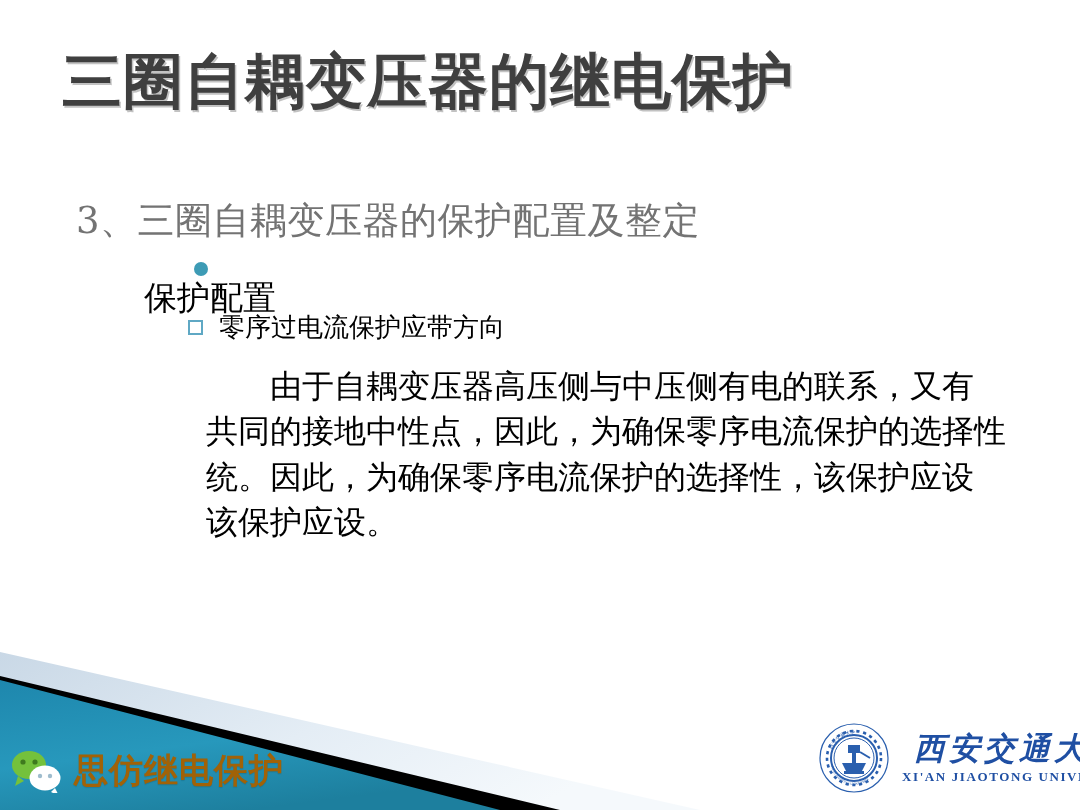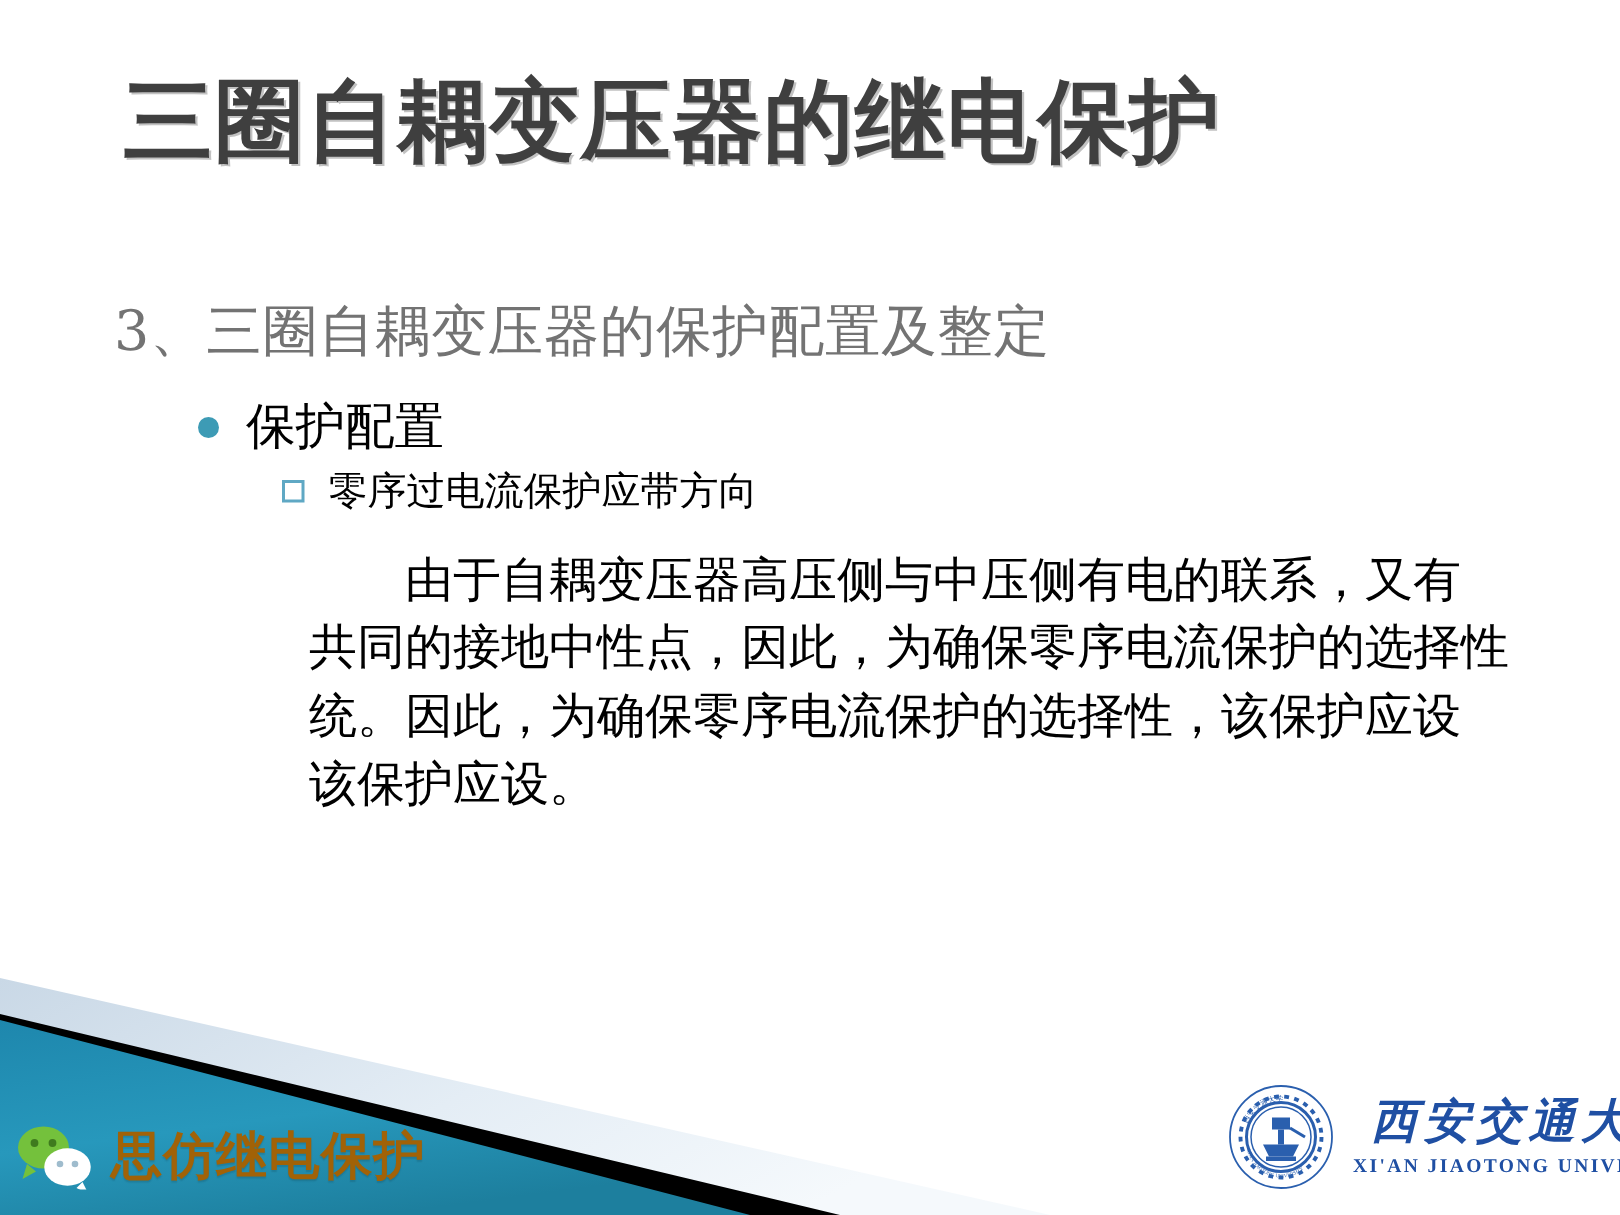--- a/index.html
+++ b/index.html
@@ -25,46 +25,46 @@
     top: 48px;
     width: 960px;
     font-family: "DejaVu Sans", "Liberation Sans", sans-serif;
     font-size: 60px;
     font-weight: bold;
     line-height: 1.12;
     color: #3f3f3f;
     letter-spacing: 1px;
     text-shadow: 1.5px 1.5px 0 rgba(120,120,120,0.45);
     white-space: nowrap;
-    margin-left: 20px;
   }
 
   
   .level1 {
     position: absolute;
     left: 76px;
     top: 196px;
     font-family: "DejaVu Serif", "Liberation Serif", serif;
     font-size: 37px;
     color: #737373;
     white-space: nowrap;
     letter-spacing: 0.5px;
   }
 
   
   .level2 {
     position: absolute;
-    left: 132px;
+    left: 144px;
     top: 262px;
     display: flex;
     align-items: center;
     font-family: "DejaVu Serif", "Liberation Serif", serif;
     font-size: 33px;
     color: #000000;
     white-space: nowrap;
+    flex-direction: column;
   }
   .bullet-round {
     width: 14px;
     height: 14px;
     border-radius: 50%;
     background: #3d9bb5;
     margin-right: 18px;
     flex: none;
   }
 

